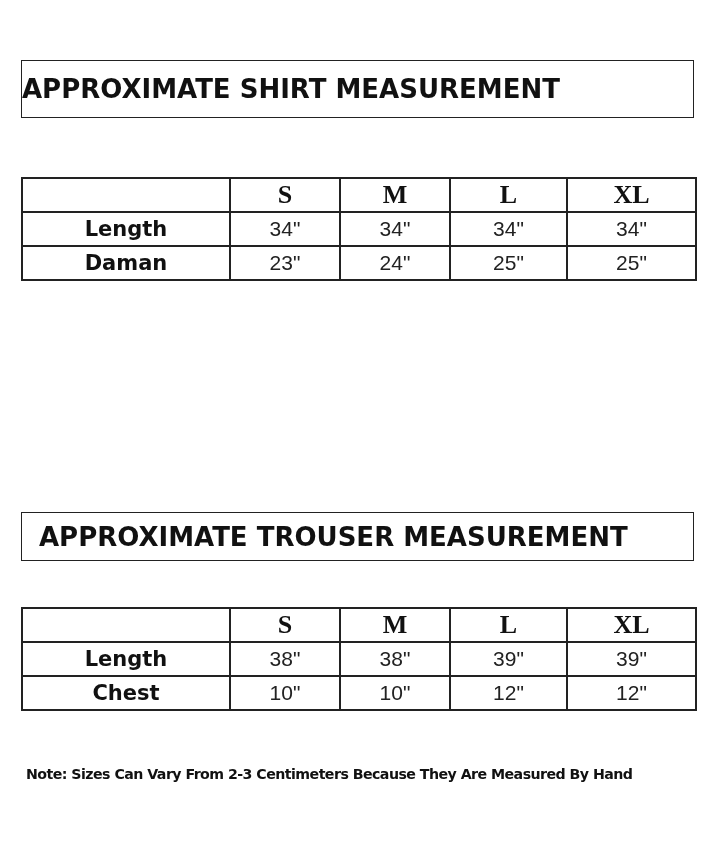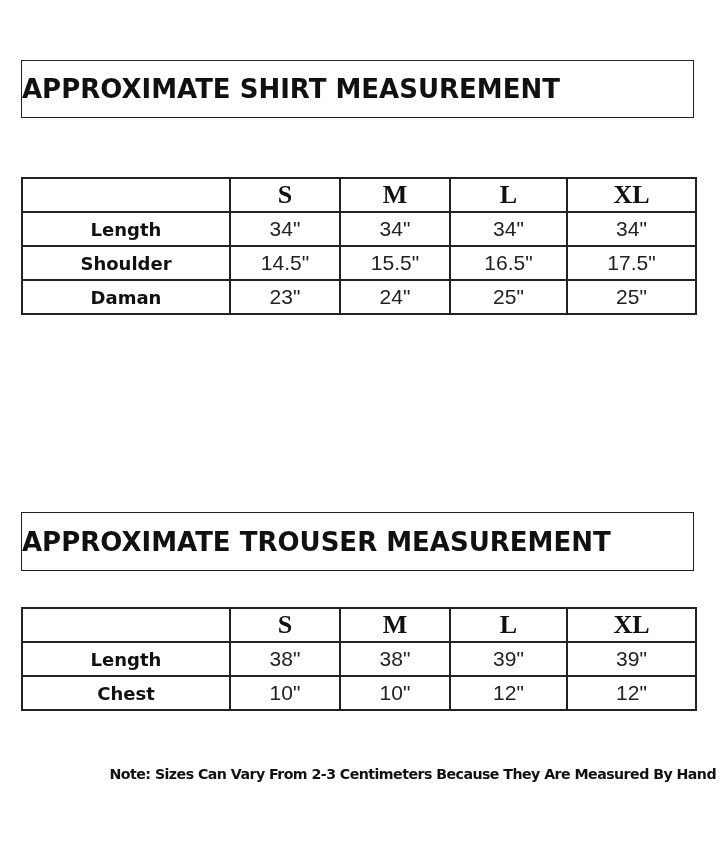--- a/index.html
+++ b/index.html
@@ -24,21 +24,21 @@
       display: flex;
       align-items: center;
       justify-content: flex-start;
       font-family: "DejaVu Sans", sans-serif;
       font-weight: bold;
       font-size: 26px;
       letter-spacing: 0px;
       color: #111111;
     }
     #shirt-title { top: 60px; height: 58px; }
-    #trouser-title { top: 512px; height: 59px; }
+    #trouser-title { top: 512px; height: 49px; padding-left: 17px; }
 
     table.size-table {
       position: absolute;
       left: 21px;
       width: 674px;
       border-collapse: collapse;
       table-layout: fixed;
     }
     #shirt-table { top: 177px; }
     #trouser-table { top: 607px; }
@@ -60,40 +60,39 @@
     th.size-head {
       font-family: "Liberation Serif", serif;
       font-weight: bold;
       font-size: 26px;
       height: 37px;
       color: #111111;
     }
     td.row-label {
       font-family: "DejaVu Sans", sans-serif;
       font-weight: bold;
-      font-size: 18px;
+      font-size: 21px;
       color: #111111;
     }
     td.cell-value {
       font-family: "Liberation Sans", sans-serif;
       font-size: 21px;
       color: #222222;
     }
     .note {
       position: absolute;
       left: 26px;
       top: 766px;
       width: 690px;
       font-family: "DejaVu Sans", sans-serif;
       font-weight: bold;
       font-size: 14.2px;
       letter-spacing: -0.55px;
       color: #111111;
       white-space: nowrap;
-      text-align: right;
     }
   </style>
 </head>
 <body>
 
 <div id="shirt-title" class="title-box">
   <span>APPROXIMATE SHIRT MEASUREMENT</span>
 </div>
 
 <table id="shirt-table" class="size-table">
@@ -111,27 +110,20 @@
     <th class="size-head">M</th>
     <th class="size-head">L</th>
     <th class="size-head">XL</th>
   </tr>
   <tr>
     <td class="row-label">Length</td>
     <td class="cell-value">34"</td>
     <td class="cell-value">34"</td>
     <td class="cell-value">34"</td>
     <td class="cell-value">34"</td>
-  </tr>
-  <tr>
-    <td class="row-label">Shoulder</td>
-    <td class="cell-value">14.5"</td>
-    <td class="cell-value">15.5"</td>
-    <td class="cell-value">16.5"</td>
-    <td class="cell-value">17.5"</td>
   </tr>
   <tr>
     <td class="row-label">Daman</td>
     <td class="cell-value">23"</td>
     <td class="cell-value">24"</td>
     <td class="cell-value">25"</td>
     <td class="cell-value">25"</td>
   </tr>
 </tbody>
   </table>

